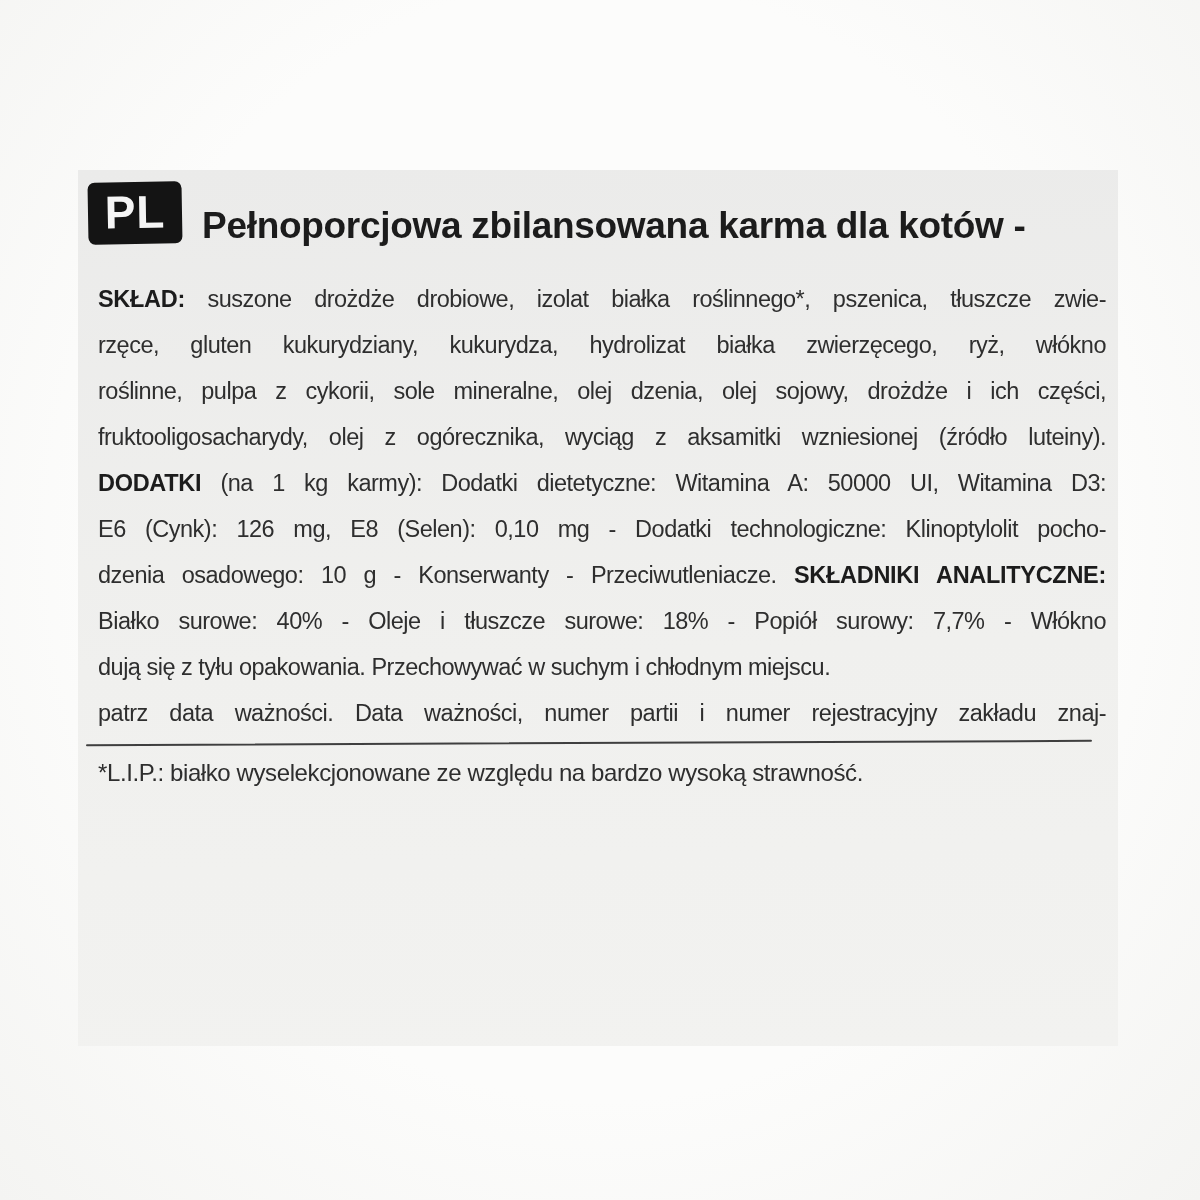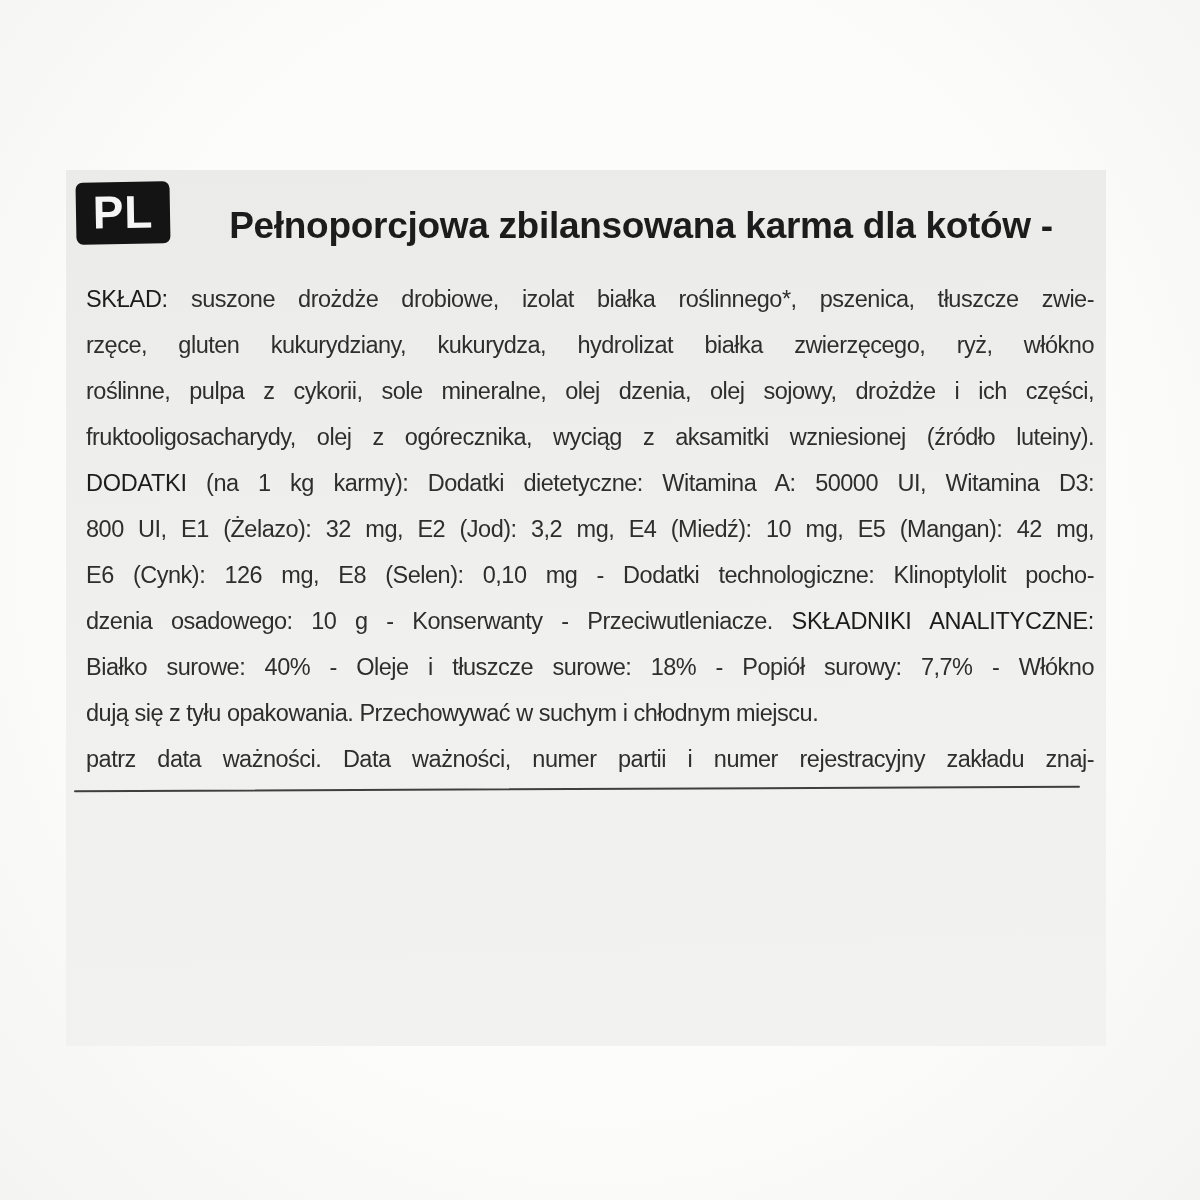--- a/index.html
+++ b/index.html
@@ -17,21 +17,21 @@
     font-family:"Liberation Sans", sans-serif;
     position:relative;
     overflow:hidden;
   }
   .page{
     position:absolute;inset:0;
     background:radial-gradient(ellipse at 50% 45%, #fcfcfb 60%, #f4f4f2 100%);
   }
   .panel{
     position:absolute;
-    left:66px; top:170px;
+    left:78px; top:170px;
     width:1040px; height:876px;
     background:linear-gradient(178deg,#ebebea 0%, #f0f0ee 55%, #f2f2f0 100%);
   }
   .badge{
     position:absolute;
     left:10px; top:12px;
     width:94px; height:62px;
     background:var(--badge-bg);
     border-radius:7px;
     display:flex;align-items:center;justify-content:center;
@@ -44,39 +44,38 @@
     letter-spacing:1px;
     transform:translateY(-1px);
   }
   .title{
     margin:32px 14px 0 20px;
     font-size:37px;
     font-weight:bold;
     line-height:48px;
     color:var(--ink-strong);
     letter-spacing:-0.3px;
-    text-align:center;
   }
   .title-line.indent{ padding-left:104px; }
   .body-block{
     margin:26px 12px 0 20px;
     font-size:23.5px;
     line-height:46px;
     letter-spacing:-0.5px;
     color:var(--ink);
   }
   .body-line{
     text-align:justify;
     text-align-last:justify;
     overflow:hidden;
     height:46px;
   }
   .body-line.no-justify{ text-align-last:left; }
   .body-block .b{
-    font-weight:normal;
+    font-weight:bold;
     color:var(--ink-strong);
     letter-spacing:-0.3px;
     margin-top:11px;
   }
   .divider{
     margin:6px 26px 0 8px;
     height:2px;
     background:var(--divider);
     transform:rotate(-0.25deg);
     border-radius:1px;
@@ -99,22 +98,22 @@
     </div>
     <div class="title">
         <div class="title-line indent">Pełnoporcjowa zbilansowana karma dla kotów -</div>
       </div>
     <div class="body-block">
         <div class="body-line"><span class="b">SKŁAD:</span><span> suszone drożdże drobiowe, izolat białka roślinnego*, pszenica, tłuszcze zwie-</span></div>
         <div class="body-line"><span>rzęce, gluten kukurydziany, kukurydza, hydrolizat białka zwierzęcego, ryż, włókno</span></div>
         <div class="body-line"><span>roślinne, pulpa z cykorii, sole mineralne, olej dzenia, olej sojowy, drożdże i ich części,</span></div>
         <div class="body-line"><span>fruktooligosacharydy, olej z ogórecznika, wyciąg z aksamitki wzniesionej (źródło luteiny).</span></div>
         <div class="body-line"><span class="b">DODATKI</span><span> (na 1 kg karmy): Dodatki dietetyczne: Witamina A: 50000 UI, Witamina D3:</span></div>
-        <div class="body-line"><span>800 UI, E1 (Żelazo): 32 mg, E2 (Jod): 3,2 mg, E4 (Miedź): 10 mg, E5 (Mangan): 42 mg,</span></div>
         <div class="body-line"><span>E6 (Cynk): 126 mg, E8 (Selen): 0,10 mg - Dodatki technologiczne: Klinoptylolit pocho-</span></div>
         <div class="body-line"><span>dzenia osadowego: 10 g - Konserwanty - Przeciwutleniacze. </span><span class="b">SKŁADNIKI ANALITYCZNE:</span></div>
         <div class="body-line"><span>Białko surowe: 40% - Oleje i tłuszcze surowe: 18% - Popiół surowy: 7,7% - Włókno</span></div>
         <div class="body-line no-justify"><span>dują się z tyłu opakowania. Przechowywać w suchym i chłodnym miejscu.</span></div>
         <div class="body-line"><span>patrz data ważności. Data ważności, numer partii i numer rejestracyjny zakładu znaj-</span></div>
       </div>
     <div class="divider"></div>
+    <div class="footnote">*L.I.P.: białko wyselekcjonowane ze względu na bardzo wysoką strawność.</div>
   </div>
 </div>
 
 </body></html>

